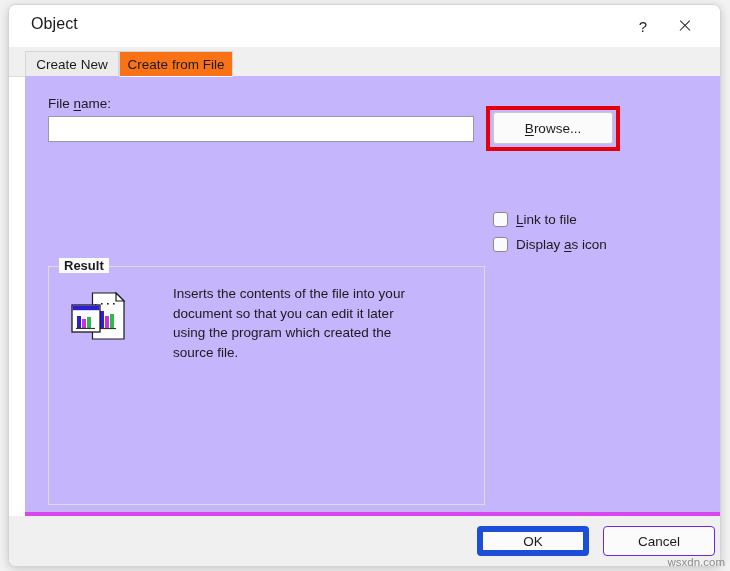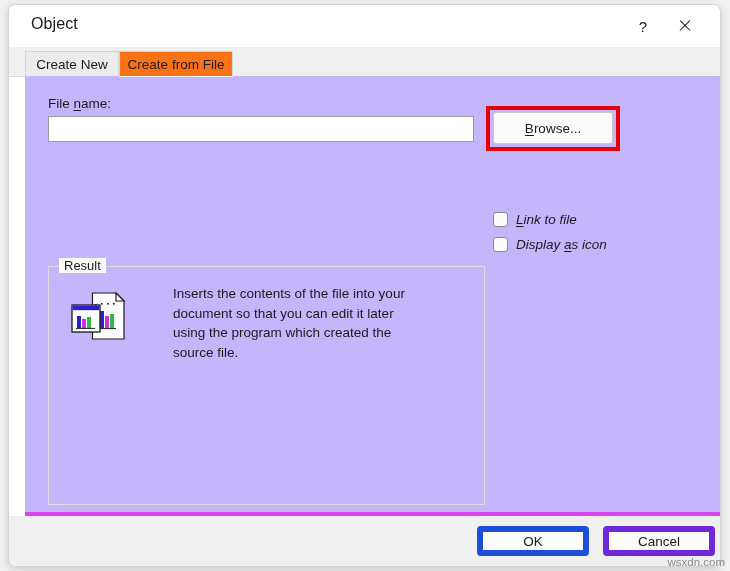--- a/index.html
+++ b/index.html
@@ -186,21 +186,20 @@
     box-sizing: border-box;
     pointer-events: none;
   }
 
   
   .chk-row {
     position: absolute;
     display: flex;
     align-items: center;
     cursor: default;
-    font-style: italic;
   }
   .chk-link    { left: 468px; top: 136px; }
   .chk-display { left: 468px; top: 161px; }
   .chk-box {
     width: 15px;
     height: 15px;
     border: 1px solid #8a8a8a;
     border-radius: 3px;
     background: #fbfbfb;
     box-sizing: border-box;
@@ -224,20 +223,21 @@
     box-sizing: border-box;
   }
   .group-legend {
     position: absolute;
     left: 34px;
     top: 182px;
     background: #fbfbfb;
     padding: 0 5px;
     font-size: 13px;
     color: #1b1b1b;
+    font-weight: bold;
   }
 
   .result-icon {
     position: absolute;
     left: 45px;
     top: 215px;
     width: 58px;
     height: 52px;
   }
 
@@ -262,21 +262,21 @@
   }
   .dlg-btn {
     position: absolute;
     top: 10px;
     width: 112px;
     height: 30px;
     font-family: "Liberation Sans", sans-serif;
     font-size: 13.5px;
     color: #1b1b1b;
     background: #fbfbfb;
-    border: 6px solid #6d28d9;
+    border: 1px solid #6d28d9;
     border-radius: 4px;
     cursor: default;
     box-sizing: border-box;
   }
   .ok-btn {
     left: 468px;
     border: 6px solid #1d4ed8;
   }
   .cancel-btn {
     left: 594px;

